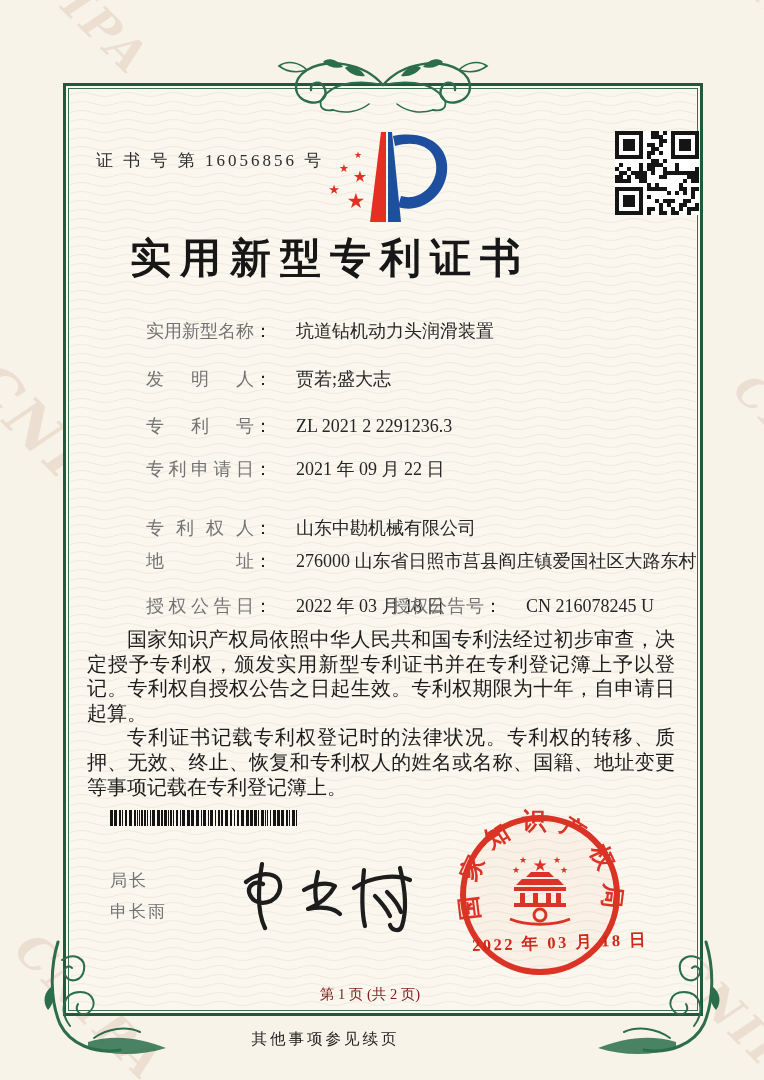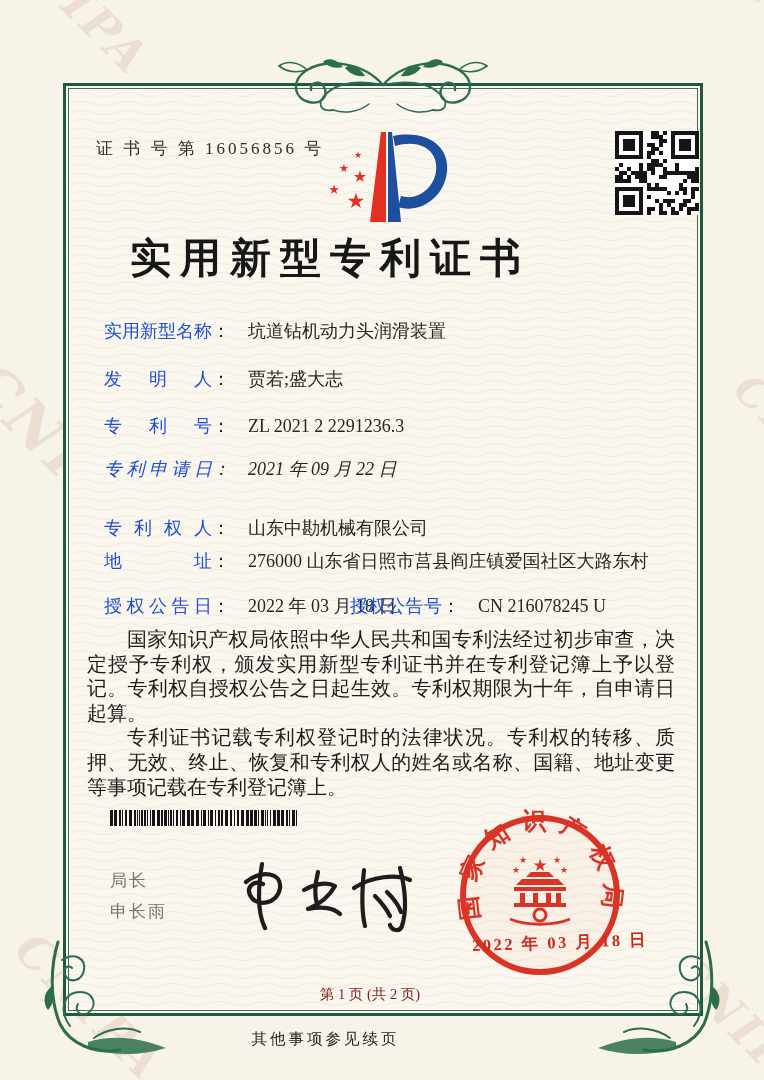--- a/index.html
+++ b/index.html
@@ -11,32 +11,32 @@
   .wm{position:absolute;transform:rotate(45deg);font-family:"DejaVu Serif",serif;
       font-style:italic;font-weight:bold;color:#ecdfd2;letter-spacing:4px;user-select:none;}
   .wm.inner{color:#e9e5dc;}
 
   
   .frame{position:absolute;left:63px;top:83px;width:634px;height:927px;
          border:3px solid #1e5a3c;background:#fbf7ee;}
   .frame::after{content:"";position:absolute;inset:2px;border:1px solid #3a6f51;pointer-events:none;}
   .waves{position:absolute;inset:4px;opacity:.55;}
 
-  .cert-no{left:96px;top:137px;font-size:17px;letter-spacing:3px;color:#2d2d2d;}
+  .cert-no{left:96px;top:149px;font-size:17px;letter-spacing:3px;color:#2d2d2d;}
   .logo{left:310px;top:122px;}
   .qr{left:615px;top:131px;}
   .title{left:0;top:231px;width:660px;text-align:center;font-size:41px;font-weight:bold;
          letter-spacing:9px;color:#171717;}
 
   .frow{position:absolute;left:104px;width:570px;height:26px;font-size:18px;
         line-height:24px;white-space:nowrap;}
   .flabel{display:inline-block;width:108px;text-align:justify;text-align-last:justify;
-          vertical-align:top;color:#1d4ed8;}
+          vertical-align:top;color:#737373;margin-left:42px;}
   .fcolon{color:#1f1f1f;}
-  .fvalue{margin-left:18px;color:#262626;}
+  .fvalue{margin-left:24px;color:#262626;}
   .g2{position:absolute;left:246px;top:0;}
   .g2 .flabel{width:92px;}
 
   .body-text{left:87px;top:627px;width:588px;font-size:20px;line-height:24.6px;
              color:#1c1c1c;text-align:justify;}
   .body-text p{margin:0;text-indent:2em;}
 
   .barcode{left:110px;top:810px;}
   .signer{left:110px;font-family:"Liberation Sans","DejaVu Sans",sans-serif;
           font-size:17px;color:#737373;letter-spacing:2px;}
@@ -249,21 +249,21 @@
 
   <div class="frow" style="top:319px;">
     <span class="flabel">实用新型名称</span><span class="fcolon">：</span><span class="fvalue">坑道钻机动力头润滑装置</span>
   </div>
   <div class="frow" style="top:367px;">
     <span class="flabel">发明人</span><span class="fcolon">：</span><span class="fvalue">贾若;盛大志</span>
   </div>
   <div class="frow" style="top:414px;">
     <span class="flabel">专利号</span><span class="fcolon">：</span><span class="fvalue">ZL 2021 2 2291236.3</span>
   </div>
-  <div class="frow" style="top:457px;font-style:italic;">
+  <div class="frow" style="top:457px;">
     <span class="flabel">专利申请日</span><span class="fcolon">：</span><span class="fvalue">2021 年 09 月 22 日</span>
   </div>
   <div class="frow" style="top:516px;font-family:Liberation Serif, serif;">
     <span class="flabel">专利权人</span><span class="fcolon">：</span><span class="fvalue">山东中勘机械有限公司</span>
   </div>
   <div class="frow" style="top:549px;">
     <span class="flabel">地址</span><span class="fcolon">：</span><span class="fvalue">276000  山东省日照市莒县阎庄镇爱国社区大路东村</span>
   </div>
   <div class="frow" style="top:594px;">
     <span class="flabel">授权公告日</span><span class="fcolon">：</span><span class="fvalue">2022 年 03 月 18 日</span>

